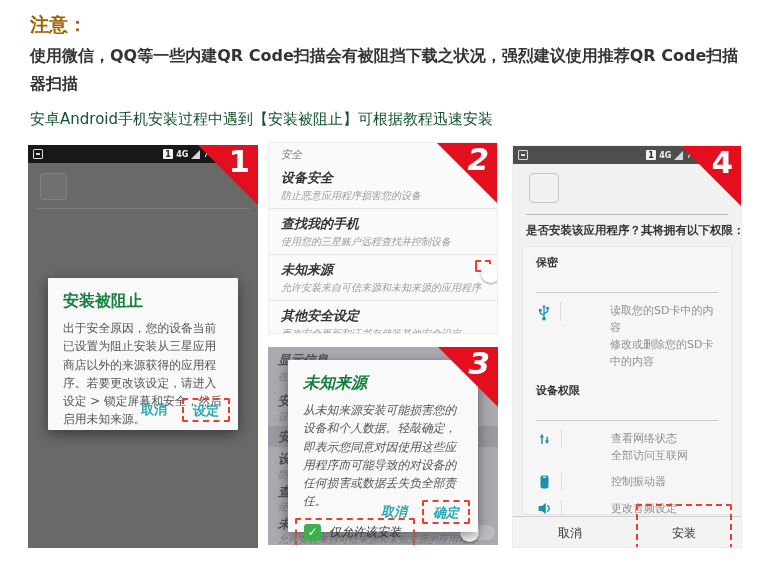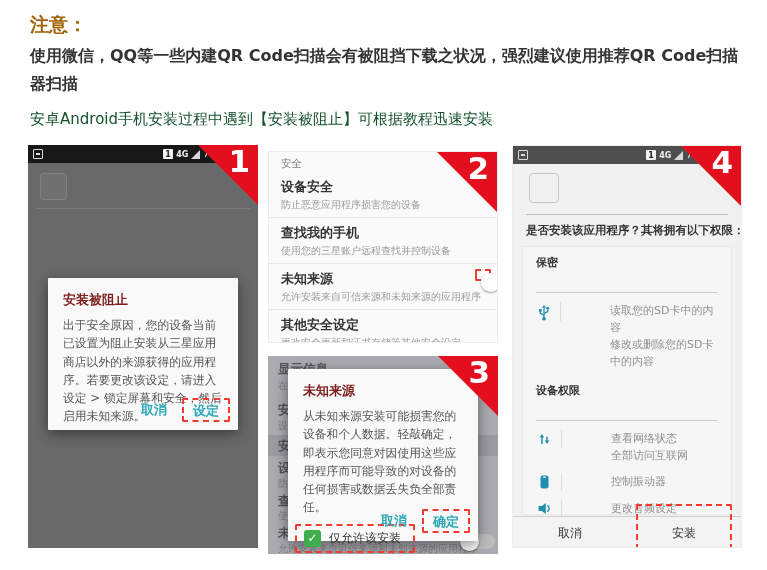--- a/index.html
+++ b/index.html
@@ -9,21 +9,21 @@
 
   
   .notice-label { position:absolute; left:30px; top:12px; color:#a16207; font-size:19px; font-weight:bold; }
   .notice-body  { position:absolute; left:30px; top:42px; width:714px; color:#333333;
                   font-size:16px; font-weight:bold; line-height:1.75; }
   .subtitle     { position:absolute; left:30px; top:110px; color:#14532d; font-size:15px; }
 
   
   .panel { position:absolute; overflow:hidden; }
   #panel1  { left:28px;  top:145px; width:230px; height:403px; background:#696969; }
-  #panel23 { left:268px; top:151px; width:230px; height:403px; background:#ffffff; }
+  #panel23 { left:268px; top:142px; width:230px; height:403px; background:#ffffff;font-style:italic; }
   #panel2  { left:0; top:0; width:230px; height:192px; background:#fafafa; border:1px solid #ededed; }
   #panel3  { left:0; top:205px; width:230px; height:198px; background:#abABB0; background:#abaab0; }
   #panel4  { left:512px; top:145px; width:230px; height:403px; background:#f1f1f1; border:1px solid #ededed; }
 
   .corner { position:absolute; top:0; right:0; width:0; height:0;
             border-top:60px solid #e30f1e; border-left:60px solid transparent; z-index:8; }
   .corner-num { position:absolute; top:-2px; right:8px; color:#ffffff; font-size:31px;
                 font-weight:bold; z-index:9; line-height:1.2; }
 
   
@@ -37,21 +37,21 @@
   .sb-right { margin-left:auto; display:flex; align-items:center; gap:3px; padding-right:44px; }
   .sb-badge { width:10px; height:10px; background:#f2f2f2; color:#222; font-size:8px; font-weight:bold;
               display:flex; align-items:center; justify-content:center; border-radius:1px; }
   .sb-net { color:#f2f2f2; font-size:8px; font-weight:bold; }
   .sb-signal { width:0; height:0; border-bottom:9px solid #d8d8d8; border-left:9px solid transparent; }
   .sb-time { color:#f2f2f2; font-size:9px; }
 
   
   .dialog { position:absolute; background:#f9f9f9; border-radius:1px;
             box-shadow:0 4px 14px rgba(0,0,0,.45); z-index:4; }
-  .dlg-title { padding:13px 15px 7px; font-size:13px; font-weight:bold; color:#7f1d1d; }
+  .dlg-title { padding:13px 15px 7px; font-size:16px; font-weight:bold; color:#15803d; }
   .dlg-body  { padding:0 15px; font-size:11.8px; color:#555; line-height:1.55; }
   .dlg-btnrow { position:absolute; right:8px; bottom:8px; display:flex; align-items:center; gap:6px; }
   .dlg-btn { color:#2ba7b7; font-size:13px; font-weight:bold; padding:3px 9px; cursor:pointer; }
   .dashed { border:2px dashed #f23a2e; border-radius:2px; }
 
   
   .p1-square { position:absolute; left:12px; top:28px; width:27px; height:27px;
                border:1px solid #808080; border-radius:3px; background:#707070; }
   .p1-divider { position:absolute; left:8px; right:8px; top:63px; height:1px; background:#7a7a7a; }
   #dlg1 { left:20px; top:133px; width:190px; height:152px; }

